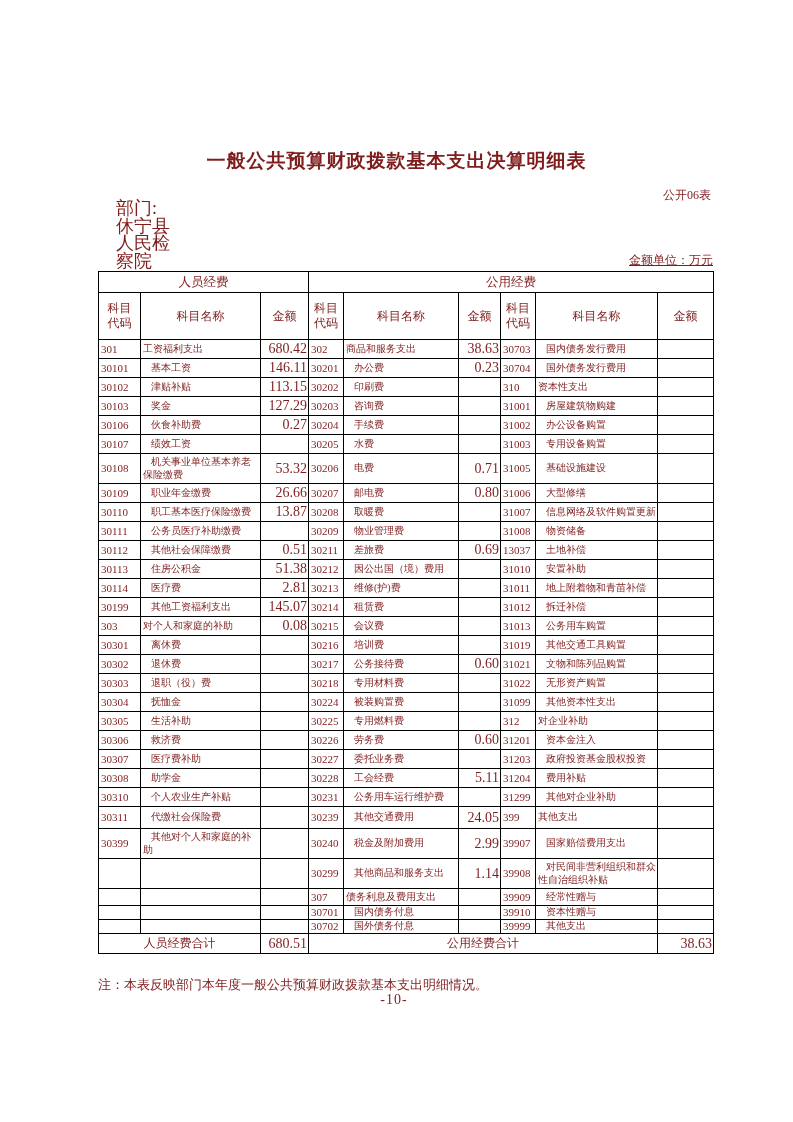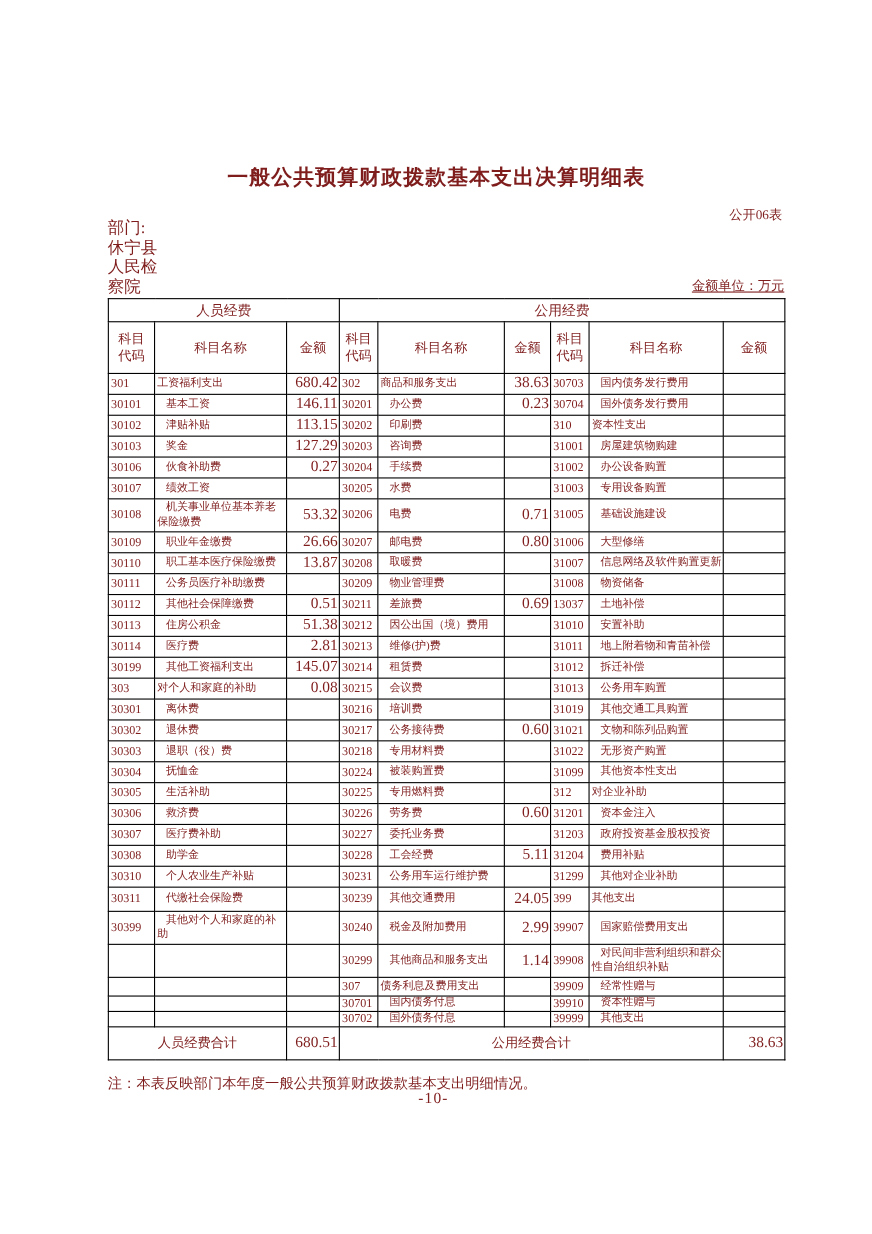--- a/index.html
+++ b/index.html
@@ -6,37 +6,37 @@
   .page {
     position:relative; width:793px; height:1122px; background:#fff; color:#7f1d1d;
     font-family:"Liberation Serif","DejaVu Serif",serif; overflow:hidden;
   }
   .title {
     position:absolute; top:148px; left:0; width:793px; text-align:center;
     font-family:"Liberation Sans","DejaVu Sans",sans-serif; font-weight:bold;
     font-size:19px; letter-spacing:1px;
   }
   .form-label { position:absolute; top:187px; left:96px; width:615px; text-align:right; font-size:12px; }
-  .dept { position:absolute; top:200px; left:98px; font-size:15px; line-height:17.5px; }
+  .dept { position:absolute; top:200px; left:116px; font-size:18px; line-height:17.5px; }
   .unit { position:absolute; top:252px; left:98px; width:615px; text-align:right; font-size:12px;text-decoration:underline; }
   .table-wrap { position:absolute; top:271px; left:98px; width:615px; }
   table { border-collapse:collapse; width:615px; table-layout:fixed; }
   th, td { border:1px solid #000; padding:0; overflow:hidden; }
   thead tr.group-row th { height:20px; font-size:12.5px; font-weight:normal; }
   thead tr.colhead-row th { height:46px; font-size:12px; font-weight:normal; line-height:1.25; padding:0 3px; }
   tbody tr { height:19px; }
   tbody tr.tall  { height:30px; }
   tbody tr.mid   { height:22px; }
   tbody tr.short1{ height:17px; }
   tbody tr.short { height:14px; }
   td.code { font-size:11px; text-align:left; padding-left:2px; vertical-align:middle; line-height:1; }
   td.name { font-size:10px; text-align:left; padding-left:2px; vertical-align:middle; line-height:1.25; }
   td.name.sub { text-indent:8px; }
   td.amount { font-size:14px; text-align:right; padding-right:1px; vertical-align:middle; line-height:1; }
-  tfoot tr { height:30px; }
+  tfoot tr { height:20px; }
   tfoot td.total-label { font-size:12px; text-align:center; vertical-align:middle; }
   tfoot td.amount { font-size:14px; }
   .note { position:absolute; top:976px; left:98px; width:615px; font-size:13px; }
   .pageno { position:absolute; top:992px; left:98px; width:592px; text-align:center; font-size:14px; letter-spacing:1px; }
 </style>
 </head>
 <body>
 
 <div class="page">
 

